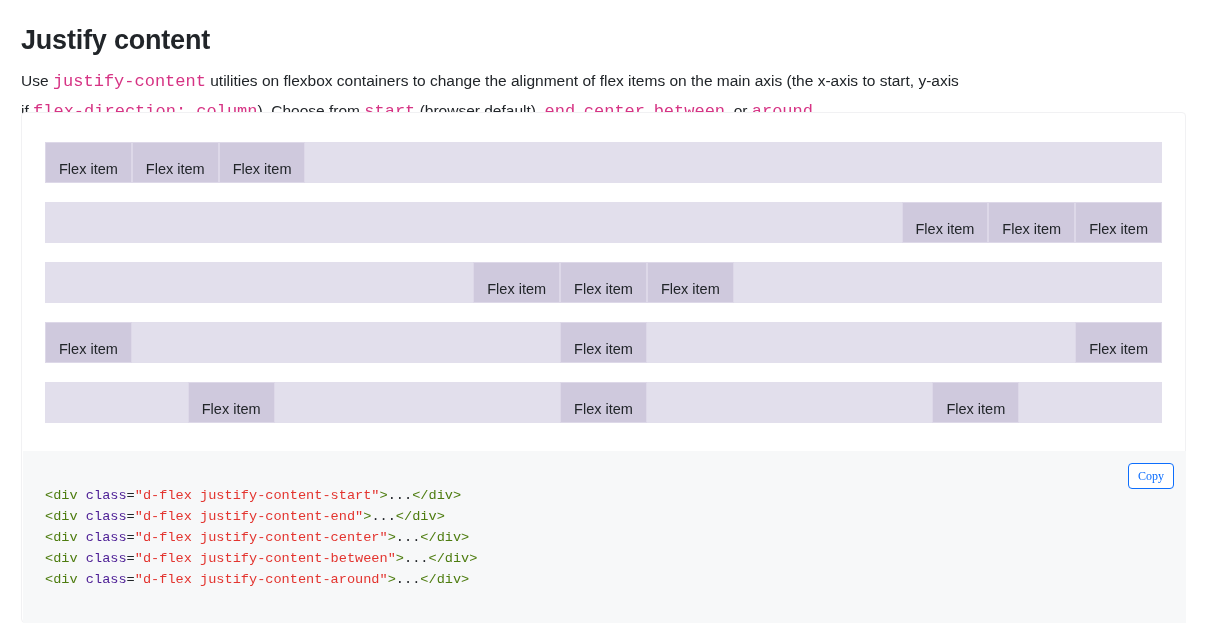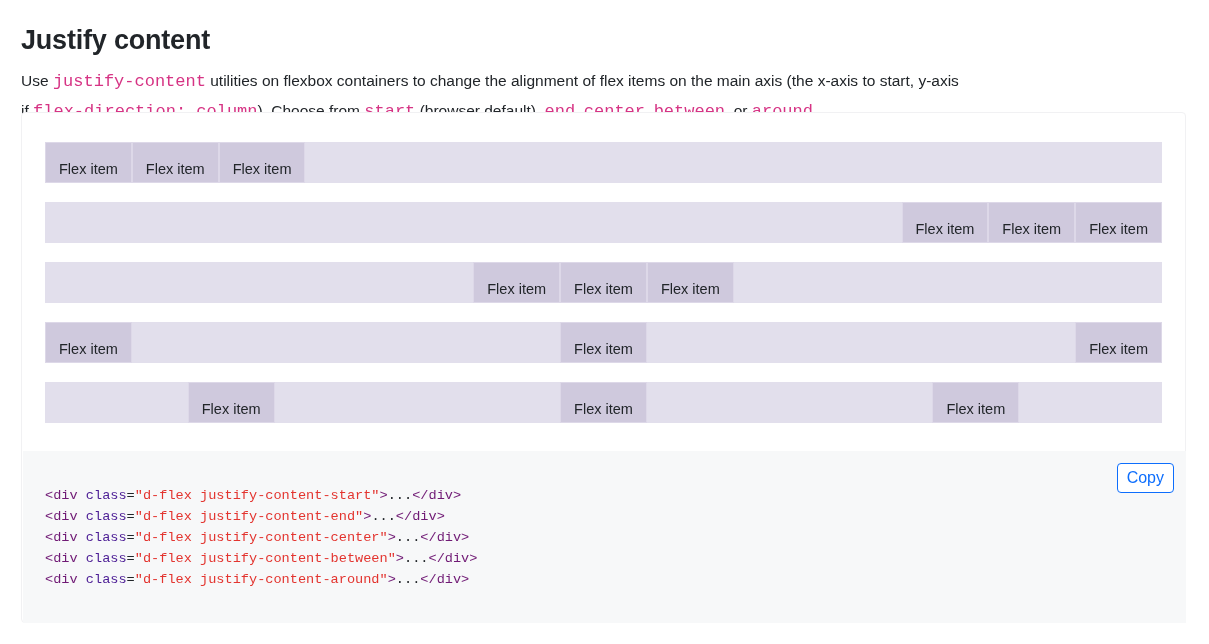--- a/index.html
+++ b/index.html
@@ -92,36 +92,36 @@
     background: #f7f8f9;
     overflow: hidden;
   }
   .copy-button {
     position: absolute;
     right: 12px; top: 12px;
     background: #ffffff;
     border: 1px solid #0d6efd;
     color: #0d6efd;
     border-radius: 4px;
-    font-size: 16px;
+    font-size: 12px;
     line-height: 1;
     padding: 6px 9px;
-    font-family: Liberation Sans, sans-serif;
+    font-family: Liberation Serif, serif;
     cursor: pointer;
   }
   pre.code-block {
     margin: 0;
     padding: 34px 0 0 22px;
     font-family: "Liberation Mono", "DejaVu Sans Mono", monospace;
     font-size: 13.6px;
     line-height: 21px;
     color: #212529;
     white-space: pre;
   }
-  .tok-tag   { color: #701a75; }
+  .tok-tag   { color: #4d7c0f; }
   .tok-attr  { color: #4c1d95; }
   .tok-eq    { color: #212529; }
   .tok-str   { color: #e3342f; }
   .tok-text  { color: #212529; }
 </style>
 </head>
 <body>
 
 <div class="page">
 

